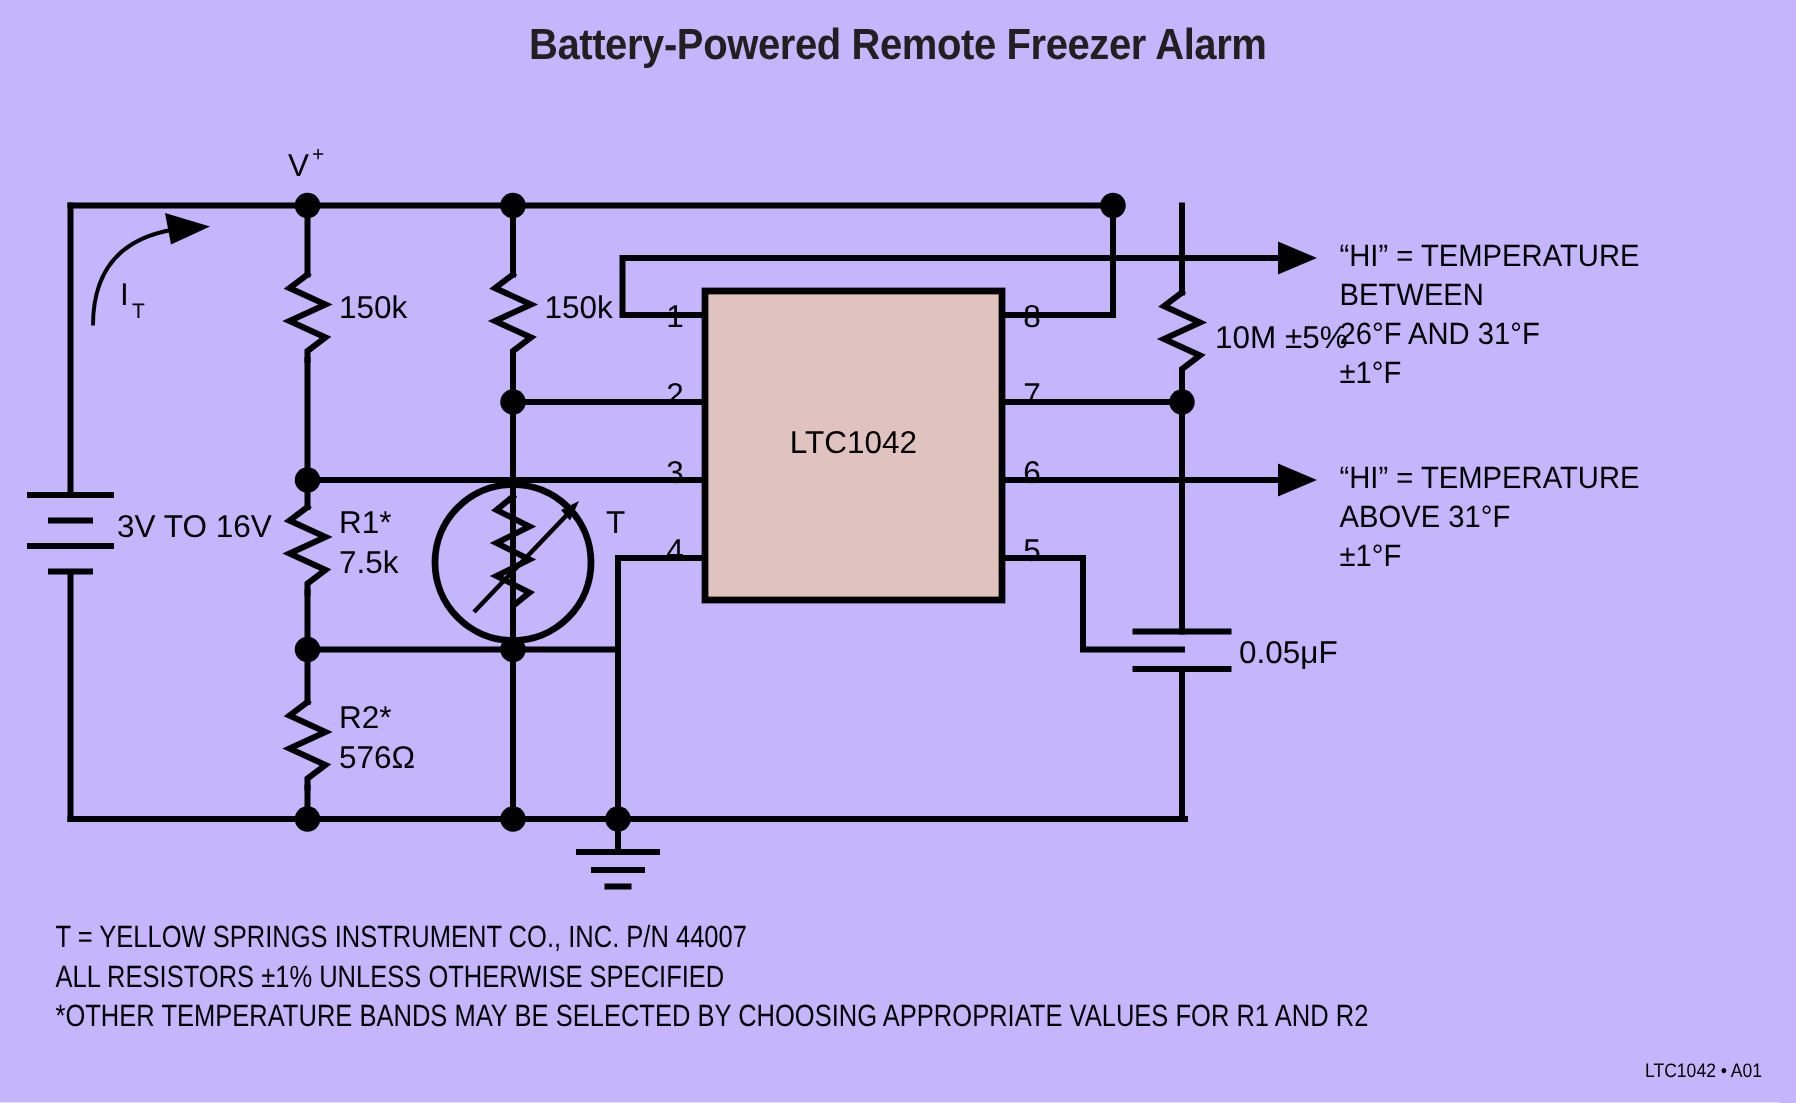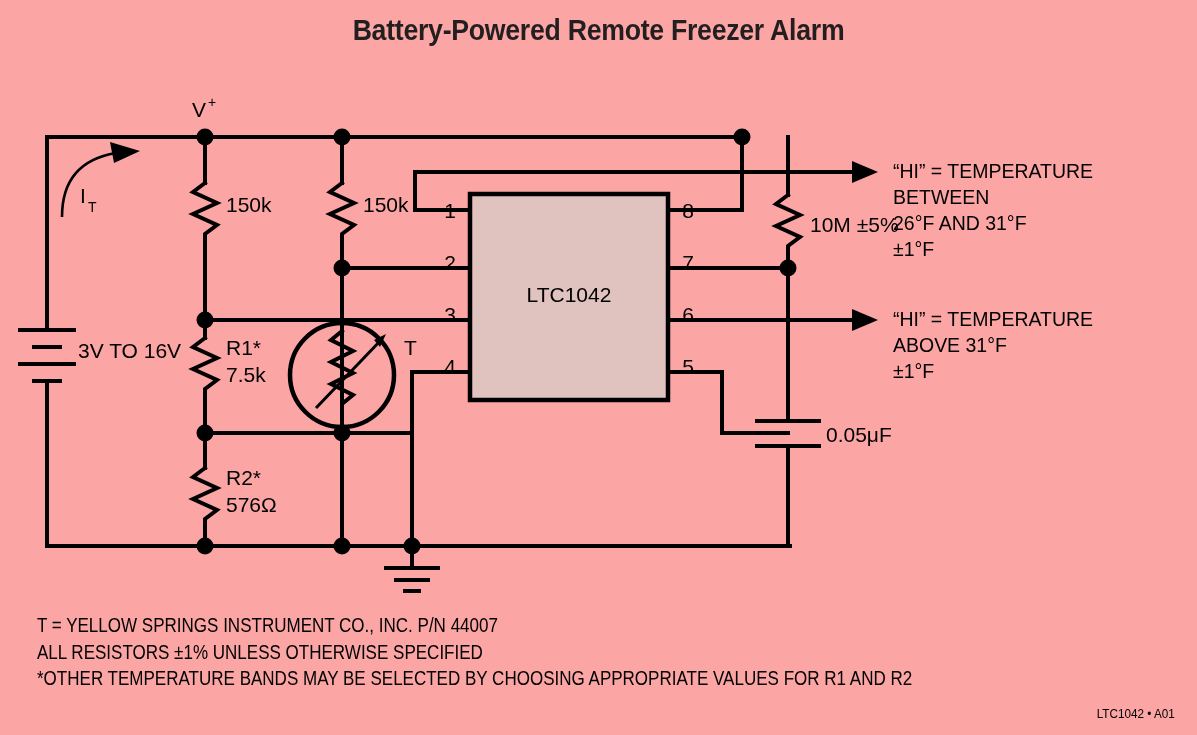--- a/index.html
+++ b/index.html
@@ -13,21 +13,21 @@
     height: 735px;
     overflow: hidden;
     font-family: "Liberation Sans", sans-serif;
     color: #000000;
     position: relative;
   }
   #page {
     position: relative;
     width: 1197px;
     height: 735px;
-    background: #fca5a5;
+    background: #c4b5fd;
   }
   .title {
     position: absolute;
     top: 14px;
     left: 0;
     width: 1197px;
     text-align: center;
     font-family: "Liberation Sans", sans-serif;
     font-weight: bold;
     font-size: 29px;

